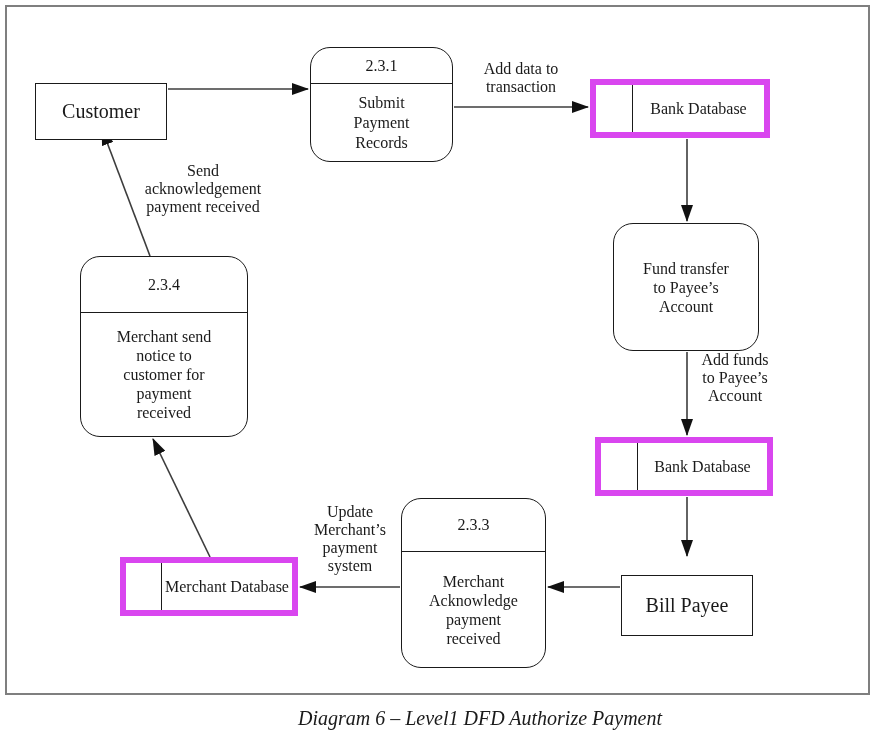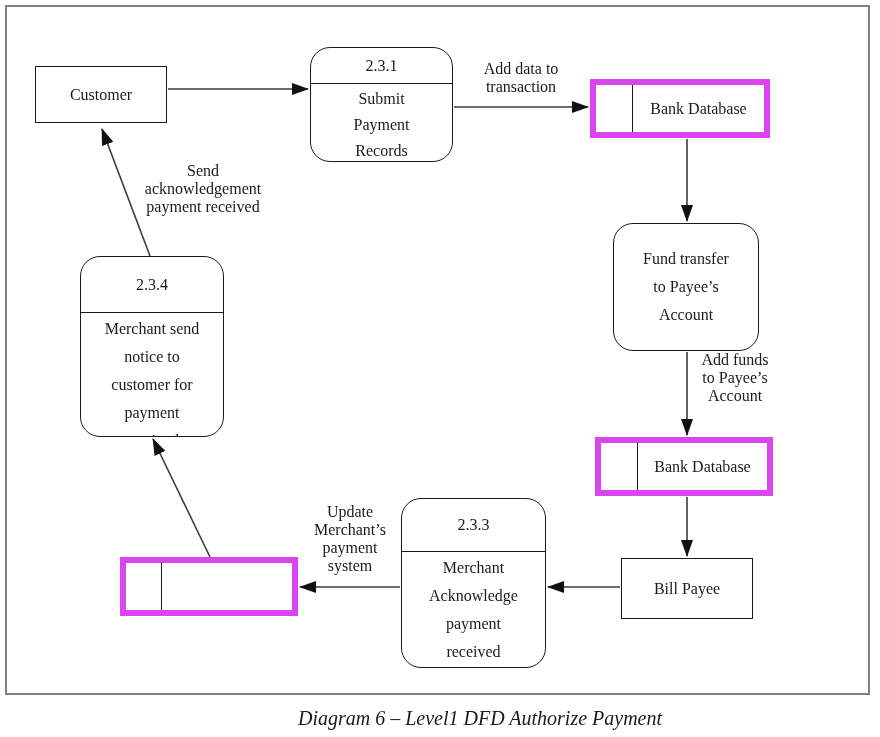--- a/index.html
+++ b/index.html
@@ -18,40 +18,40 @@
     background: #ffffff;
   }
   svg.arrows {
     position: absolute; left: 0; top: 0; width: 880px; height: 737px;
     z-index: 1;
   }
   .node { position: absolute; z-index: 2; background: #ffffff; }
   .external {
     border: 1px solid #1a1a1a;
     display: flex; align-items: center; justify-content: center;
-    font-size: 16px; text-align: center;
+    font-size: 20px; text-align: center; margin-top: 17px;
   }
   .process {
     border: 1px solid #1a1a1a;
     border-radius: 20px;
     display: flex; flex-direction: column;
     overflow: hidden;
   }
   .process-header {
     border-bottom: 1px solid #1a1a1a;
     display: flex; align-items: center; justify-content: center;
     font-size: 16px;
     flex: 0 0 auto;
   }
   .process-body {
     flex: 1 1 auto;
     display: flex; align-items: center; justify-content: center;
     text-align: center;
     font-size: 16px;
-    line-height: 28px;
+    line-height: 19px;
     white-space: pre-line;
     padding: 2px 4px;
   }
   .datastore {
     border: 6px solid #d946ef;
     display: flex;
   }
   .datastore-cell {
     flex: 0 0 auto;
     border-right: 1px solid #1a1a1a;
@@ -104,21 +104,21 @@
     <line x1="150" y1="256" x2="102" y2="129" marker-end="url(#ah)"></line>
   </g>
 </svg>
 
 <div class="node external" style="left:35px; top:66px; width:132px; height:57px;">
   <span>Customer</span>
 </div>
 
 <div class="node process" style="left:310px; top:47px; width:143px; height:115px;">
   <div class="process-header" style="height:36px;">2.3.1</div>
-  <div class="process-body" style="line-height:26px;">Submit
+  <div class="process-body" style="line-height:20px;">Submit
 Payment
 Records</div>
 </div>
 
 <div class="node datastore" style="left:590px; top:79px; width:180px; height:59px;">
   <div class="datastore-cell" style="width:37px;"></div>
   <div class="datastore-label">Bank Database</div>
 </div>
 
 <div class="node process" style="left:613px; top:223px; width:146px; height:128px;">
@@ -139,23 +139,24 @@
 <div class="node process" style="left:401px; top:498px; width:145px; height:170px;">
   <div class="process-header" style="height:53px;">2.3.3</div>
   <div class="process-body">Merchant
 Acknowledge
 payment
 received</div>
 </div>
 
 <div class="node datastore" style="left:120px; top:557px; width:178px; height:59px;">
   <div class="datastore-cell" style="width:36px;"></div>
+  <div class="datastore-label">Merchant Database</div>
 </div>
 
-<div class="node process" style="left:80px; top:256px; width:144px; height:181px;">
+<div class="node process" style="left:80px; top:256px; width:168px; height:181px;">
   <div class="process-header" style="height:56px;">2.3.4</div>
   <div class="process-body">Merchant send
 notice to
 customer for
 payment
 received</div>
 </div>
 
 <div class="flow-label" style="left:521px; top:60px;">Add data to
 transaction</div>

